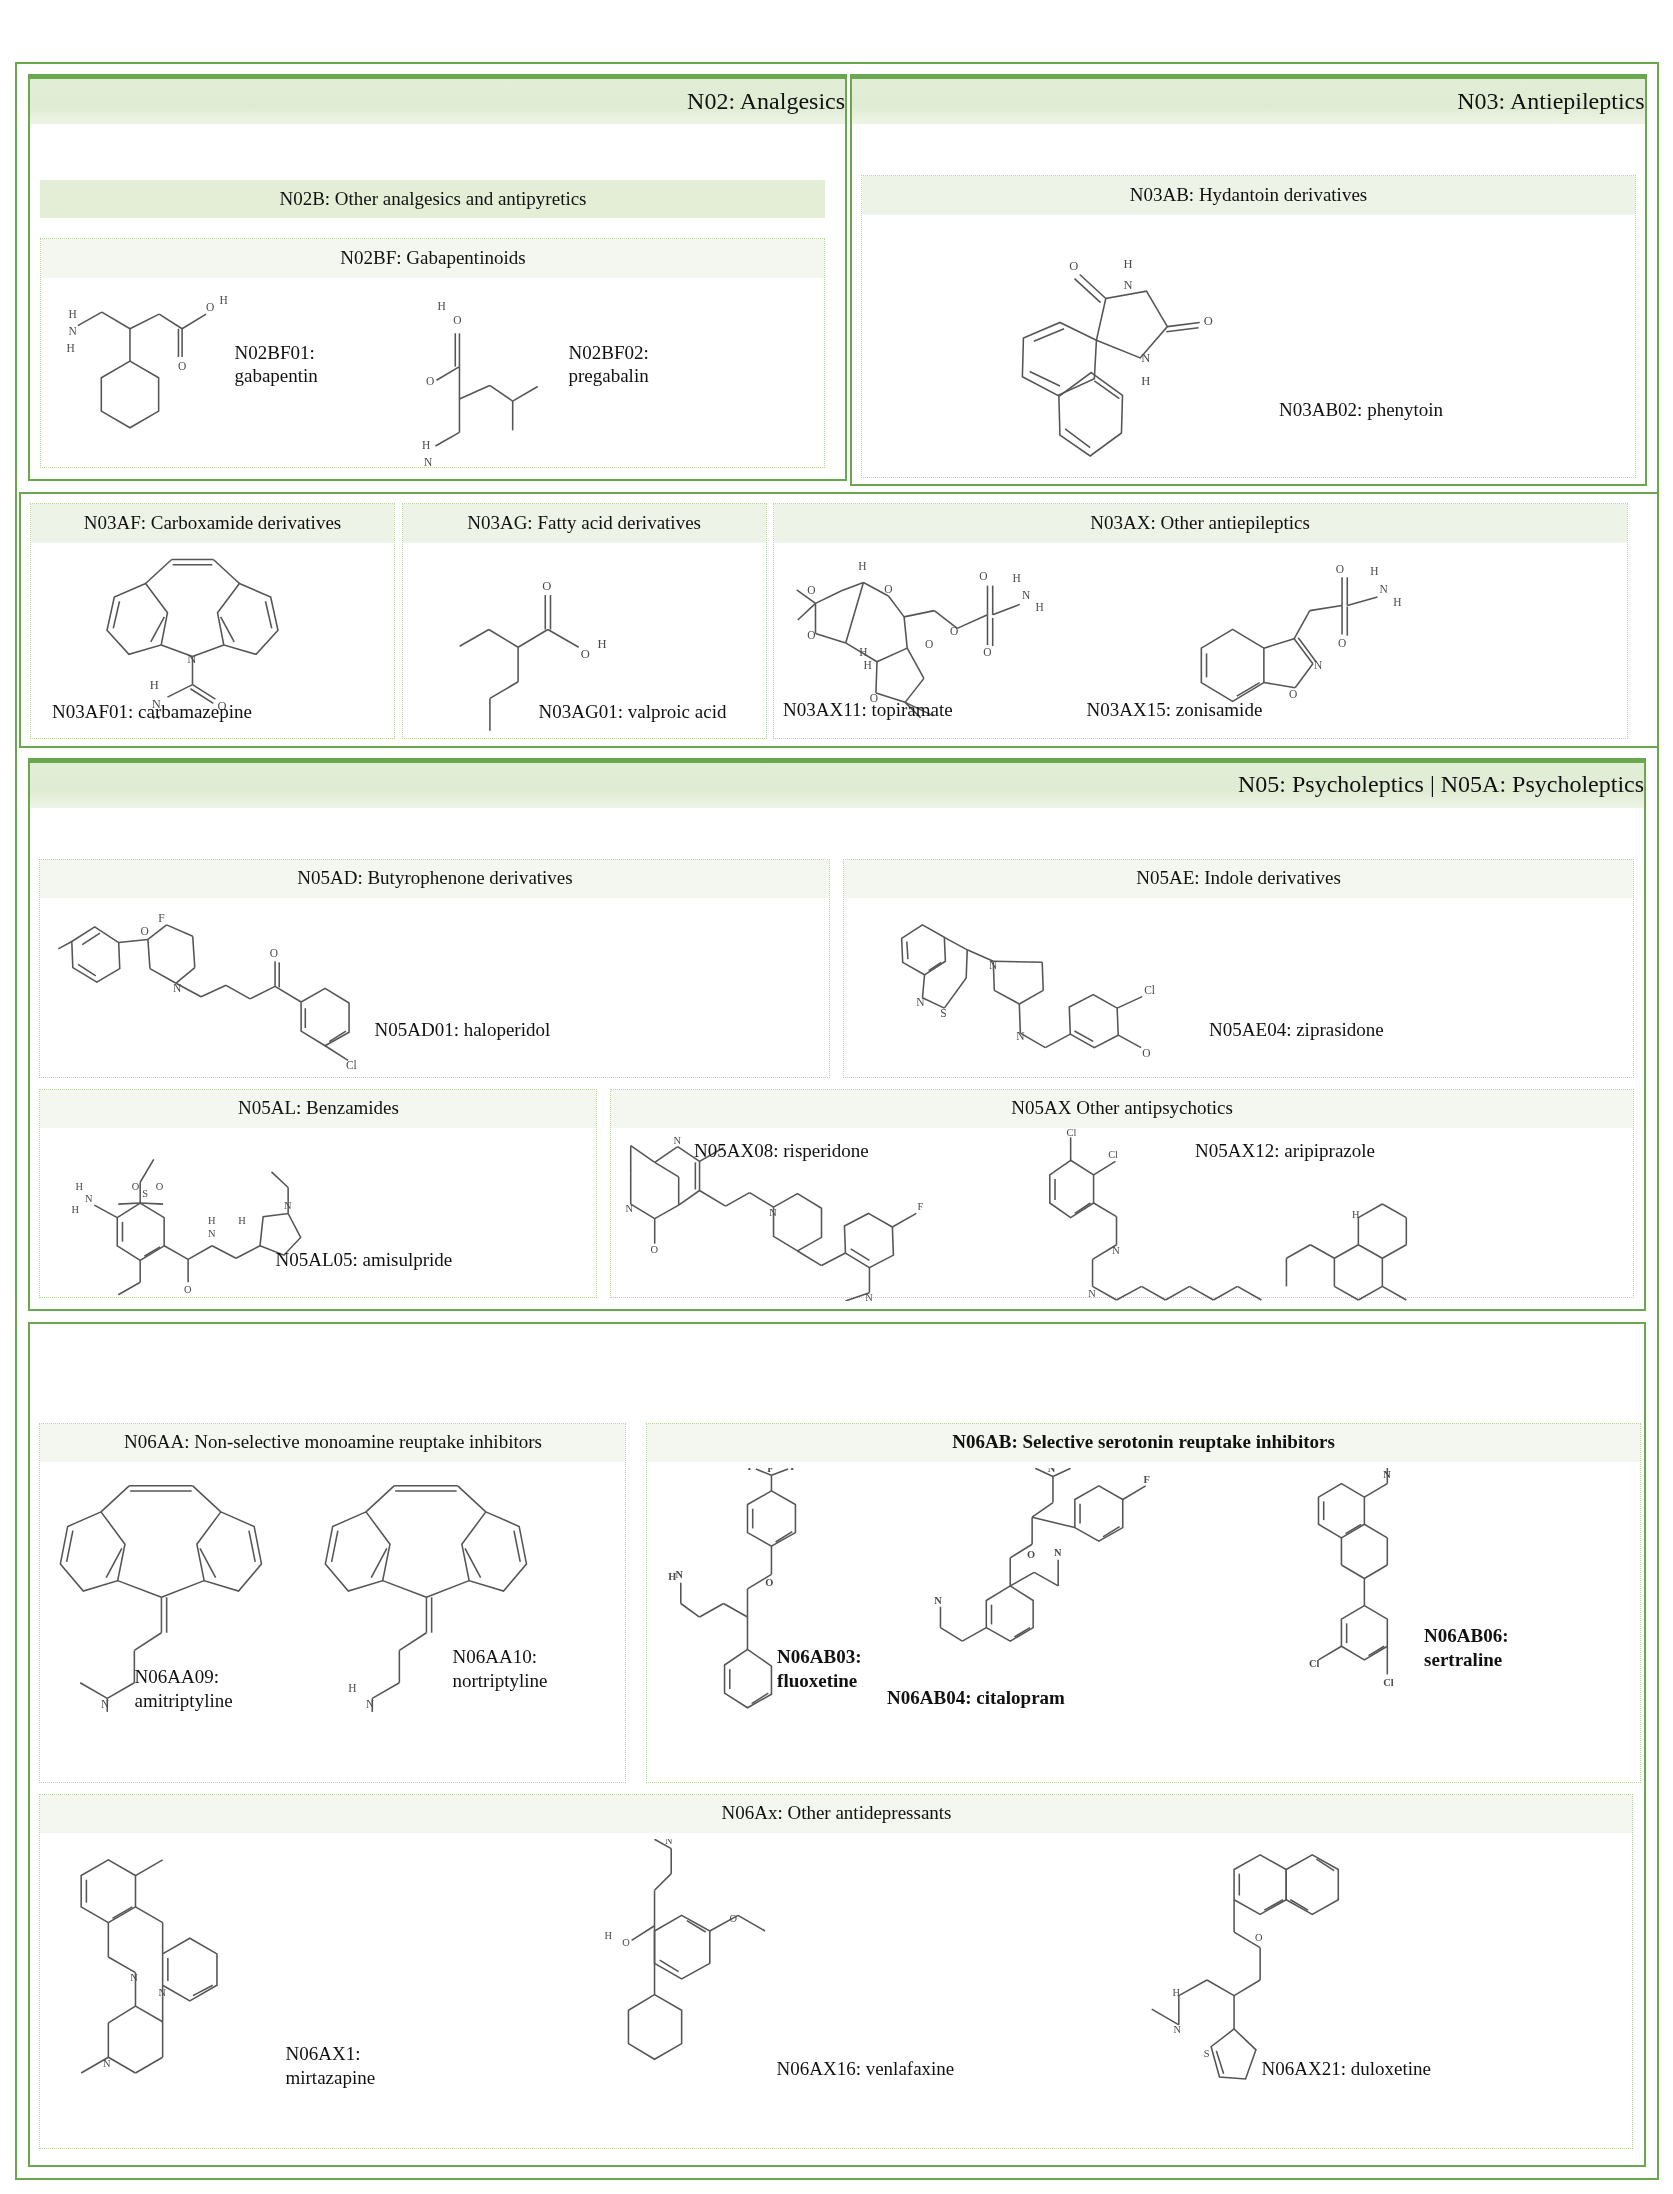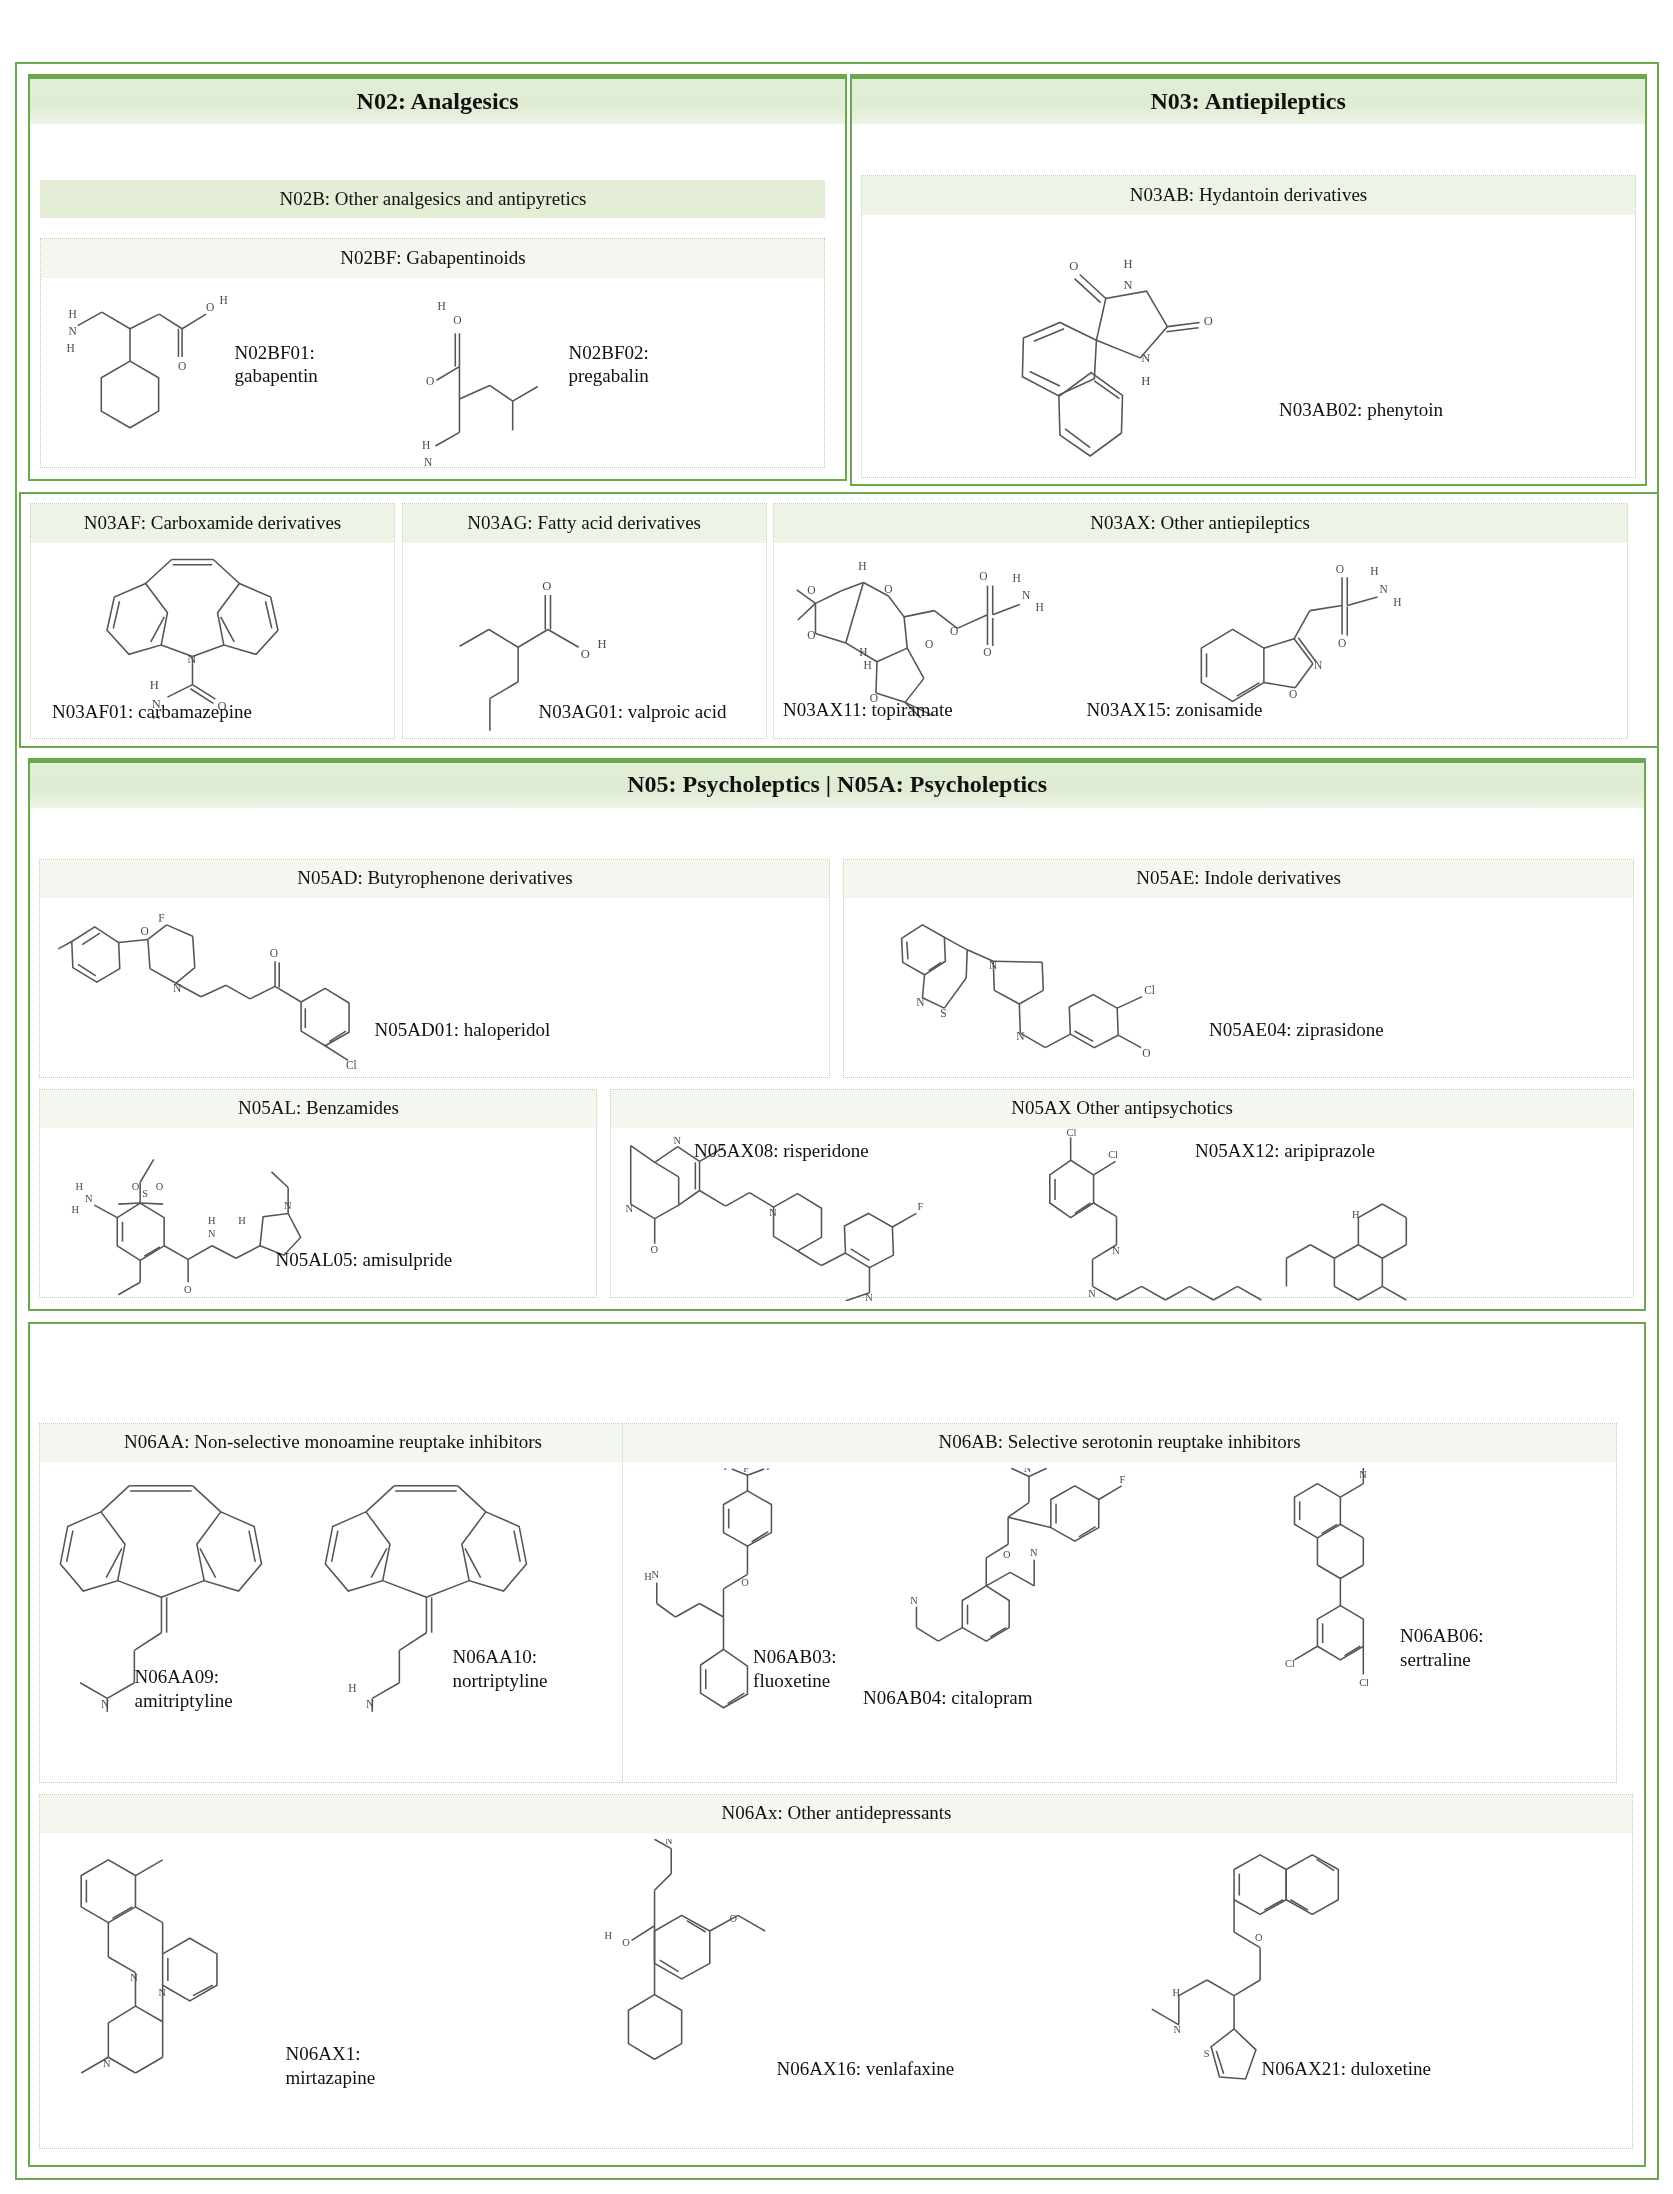--- a/index.html
+++ b/index.html
@@ -34,22 +34,22 @@
 
   
   .group {
     border:2.1px solid #6aa84f;
     background:#ffffff;
     position:absolute;
   }
   .group-head {
     background:linear-gradient(#e3eed6,#dfebd2 60%,#eef4e6);
     border-top:3.1px solid #6aa84f;
-    text-align:center;
-    font-weight:700;
+    text-align:right;
+    font-weight:400;
     color:#111;
     padding:8.3px 0 9.4px 0;
   }
   .group-head.h1 { font-size:24px; }
 
   
   .sect {
     border:1.6px dotted #b6d39a;
     background:#ffffff;
     position:absolute;
@@ -625,21 +625,21 @@
             </g>
             <text x="96" y="462" font-size="22">N</text>
             <text x="62" y="432" font-size="22">H</text>
           </svg>
         </div>
         <div class="mol-label" style="left:412px; top:183px;">N06AA10:
 nortriptyline</div>
       </div>
     </div>
 
-    <div class="sect" style="left:592px; top:99px; width:995px; height:360px;">
+    <div class="sect" style="left:616px; top:99px; width:995px; height:360px;font-weight:bold;">
       <div class="sect-head pale">N06AB:  Selective serotonin reuptake inhibitors</div>
       <div class="sect-body" style="height:323px;">
 
         <div class="mol" style="left:21px; top:5.2px;">
           <svg width="209" height="271" viewBox="0 0 400 520">
             <g fill="none" stroke="#555" stroke-width="3">
               <path d="M198,14 L198,44"></path>
               <path d="M198,14 L168,2"></path>
               <path d="M198,14 L230,2"></path>
               <polygon points="198,44 152,70 152,124 198,150 244,124 244,70"></polygon>

